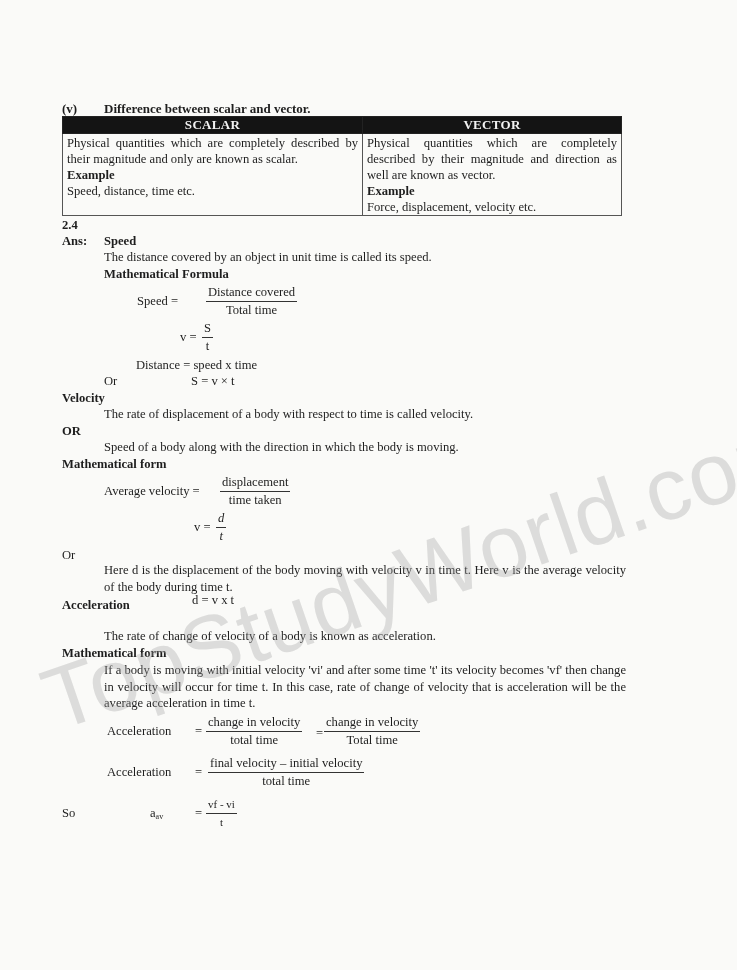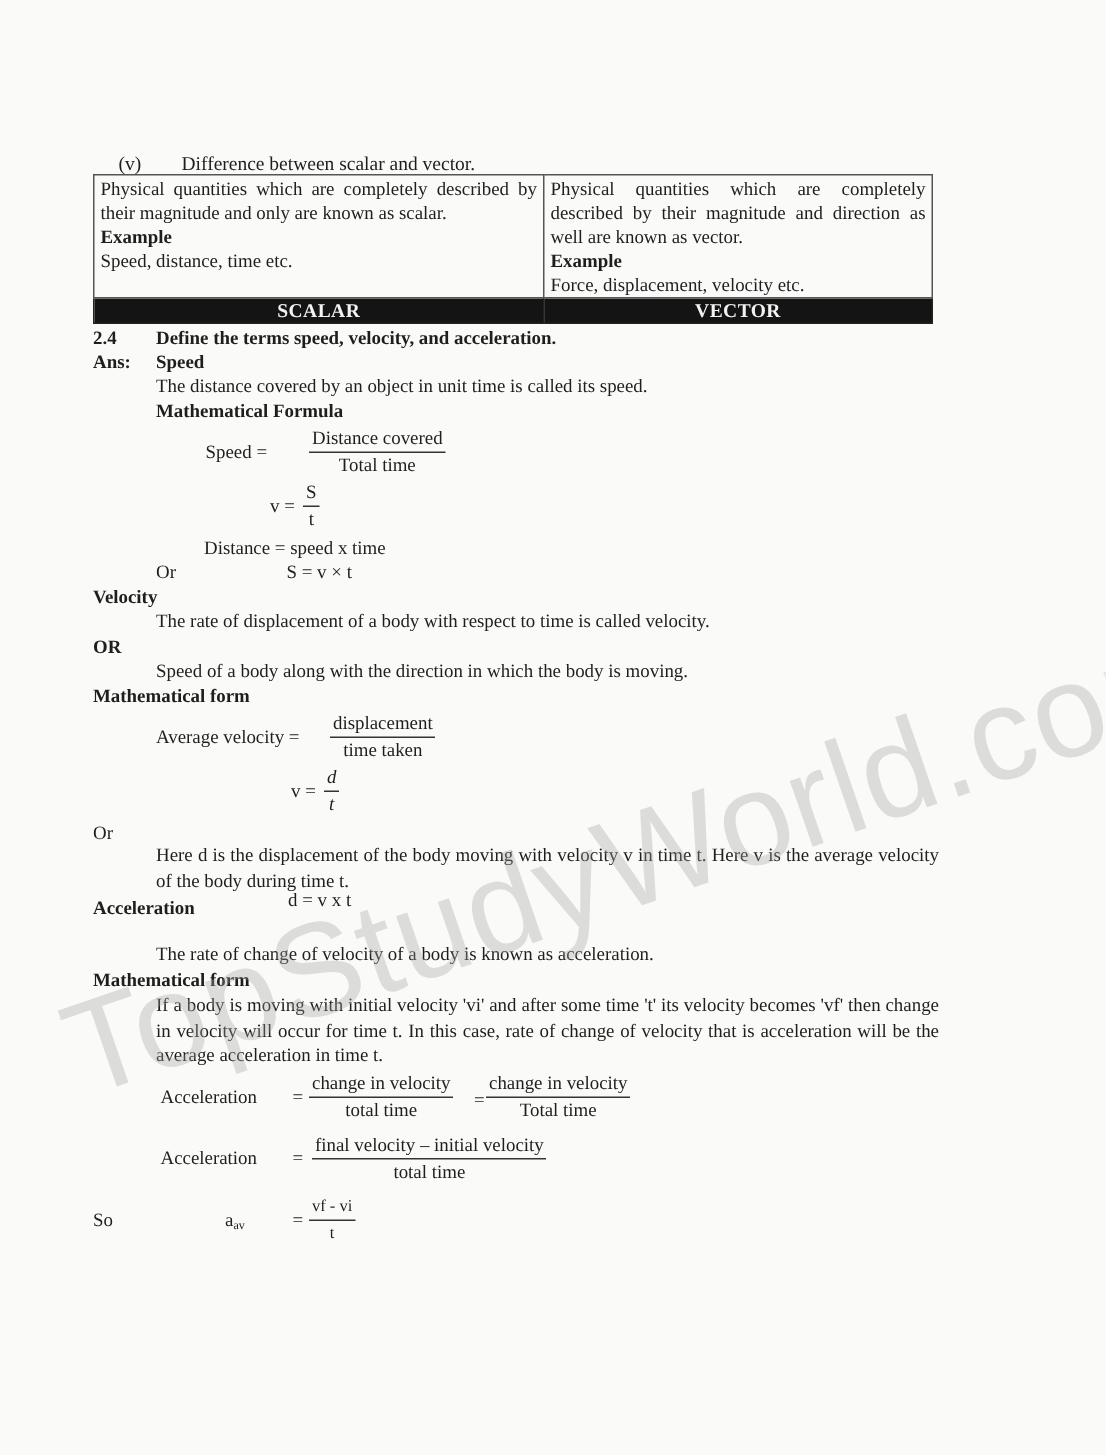--- a/index.html
+++ b/index.html
@@ -3,21 +3,21 @@
 <meta charset="utf-8">
 <style>
   html, body { margin: 0; padding: 0; }
   body {
     width: 737px; height: 970px; background: #f7f7f5; position: relative; overflow: hidden;
     font-family: "Liberation Serif", "DejaVu Serif", serif; color: #1e1e1e; font-size: 12.6px;
   }
   .page { position: absolute; left: 0; top: 0; width: 737px; height: 970px; background: #fafaf8; }
   .abs { position: absolute; white-space: nowrap; line-height: 15px; }
   .b { font-weight: bold; }
-  .title-row { left: 62px; top: 101px; font-weight: normal; font-size: 13px; margin-left: 17px; }
+  .title-row { left: 62px; top: 101px; font-weight: bold; font-size: 13px; }
   .title-row .num { display: inline-block; width: 42px; }
   table.cmp { position: absolute; left: 62px; top: 116px; width: 560px; border-collapse: collapse; font-size: 12.6px; }
   table.cmp th { background: #141414; color: #f2f2f2; font-weight: bold; font-size: 13px; height: 16px; padding: 0; letter-spacing: 0.3px; border: 1px solid #222; }
   table.cmp td { vertical-align: top; border: 1px solid #555; padding: 1px 4px 0 4px; line-height: 16px; text-align: justify; }
   table.cmp td.left { width: 291px; }
   .ex { font-weight: bold; }
   .frac { position: absolute; text-align: center; line-height: 17px; }
   .frac .num { border-bottom: 1px solid #333; padding: 0 2px; }
   .para { position: absolute; line-height: 16.5px; text-align: justify; white-space: normal; }
   .watermark {
@@ -33,40 +33,39 @@
 
 <div class="page">
 
   <div class="abs title-row">
     <span class="num">(v)</span><span>Difference between scalar and vector.</span>
   </div>
 
   <table class="cmp">
     <tbody>
         <tr>
+      <th>SCALAR</th>
+      <th>VECTOR</th>
+    </tr>
+    <tr>
       <td class="left">
         <div>Physical quantities which are completely described by their magnitude and only are known as scalar.</div>
         <div class="ex">Example</div>
         <div>Speed, distance, time etc.</div>
       </td>
       <td>
         <div>Physical quantities which are completely described by their magnitude and direction as well are known as vector.</div>
         <div class="ex">Example</div>
         <div>Force, displacement, velocity etc.</div>
       </td>
     </tr>
-    <tr>
-      <th>SCALAR</th>
-      <th>VECTOR</th>
-    </tr>
   </tbody>
     </table>
 
   <div class="abs b" style="left:62px; top:218px;">2.4</div>
-  <div class="abs b" style="left:104px; top:218px;">Define the terms speed, velocity, and acceleration.</div>
   <div class="abs b" style="left:62px; top:234px;">Ans:</div>
 
   <div class="abs b" style="left:104px; top:234px;">Speed</div>
   <div class="abs" style="left:104px; top:250px;">The distance covered by an object in unit time is called its speed.</div>
   <div class="abs b" style="left:104px; top:267px;">Mathematical Formula</div>
 
   <div class="abs" style="left:137px; top:294px;font-family:Liberation Serif, serif;">Speed  =</div>
   <div class="frac" style="left:206px; top:284px;">
     <div class="num">Distance covered</div>
     <div>Total time</div>

